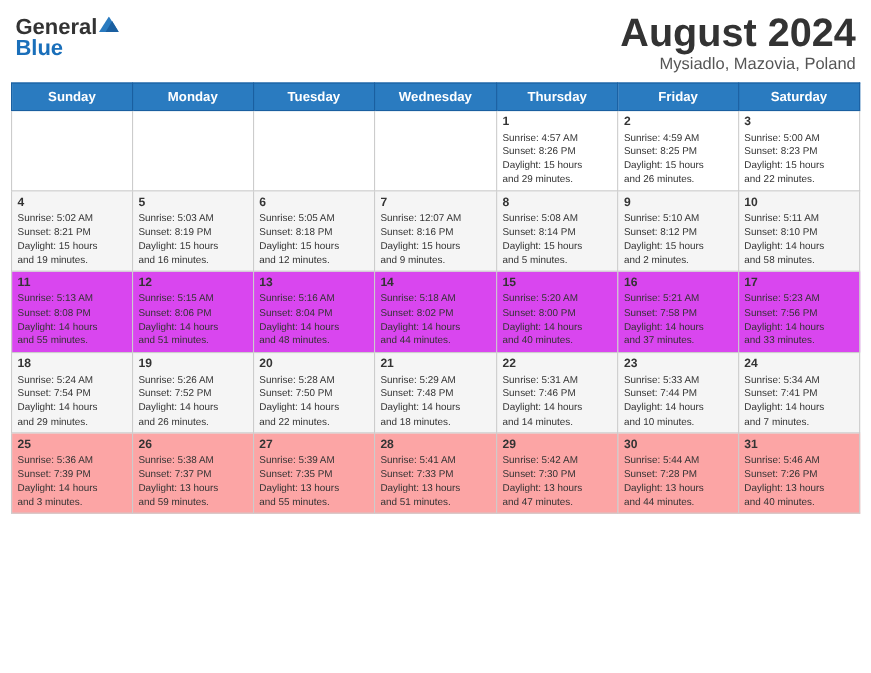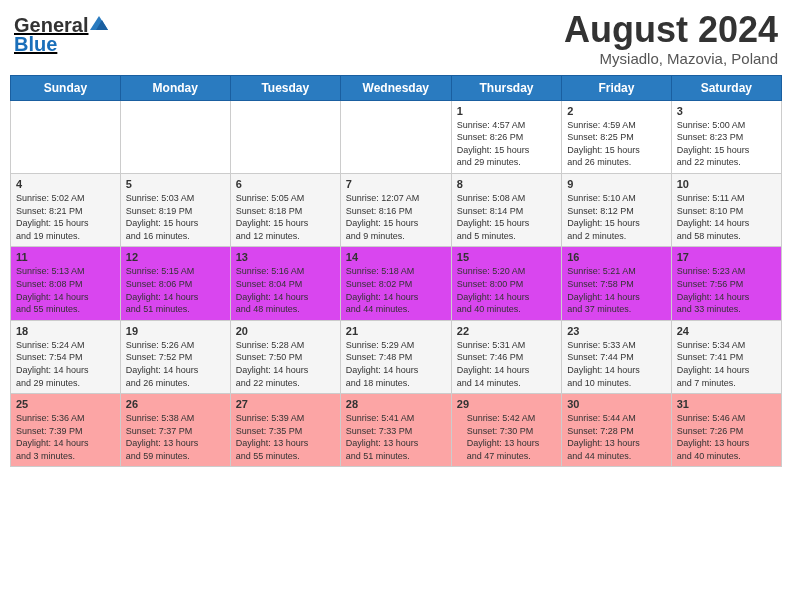--- a/index.html
+++ b/index.html
@@ -15,21 +15,20 @@
       justify-content: space-between;
       align-items: flex-start;
       margin-bottom: 8px;
       padding: 0 4px;
     }
     .logo {
       display: flex;
       flex-direction: column;
       align-items: flex-start;
       padding-top: 4px;
-      text-decoration: underline;
     }
     .logo-text {
       display: flex;
       align-items: baseline;
     }
     .logo-general {
       font-size: 20px;
       font-weight: bold;
       color: #333;
     }
@@ -346,21 +345,21 @@
         </td>
         <td>
           <span class="day-number">28</span>
           <div class="day-info" style="white-space: pre-line;">Sunrise: 5:41 AM
 Sunset: 7:33 PM
 Daylight: 13 hours
 and 51 minutes.</div>
         </td>
         <td>
           <span class="day-number">29</span>
-          <div class="day-info" style="white-space: pre-line; margin-left: 10px;">Sunrise: 5:42 AM
+          <div class="day-info" style="white-space: pre-line;">Sunrise: 5:42 AM
 Sunset: 7:30 PM
 Daylight: 13 hours
 and 47 minutes.</div>
         </td>
         <td>
           <span class="day-number">30</span>
           <div class="day-info" style="white-space: pre-line;">Sunrise: 5:44 AM
 Sunset: 7:28 PM
 Daylight: 13 hours
 and 44 minutes.</div>

